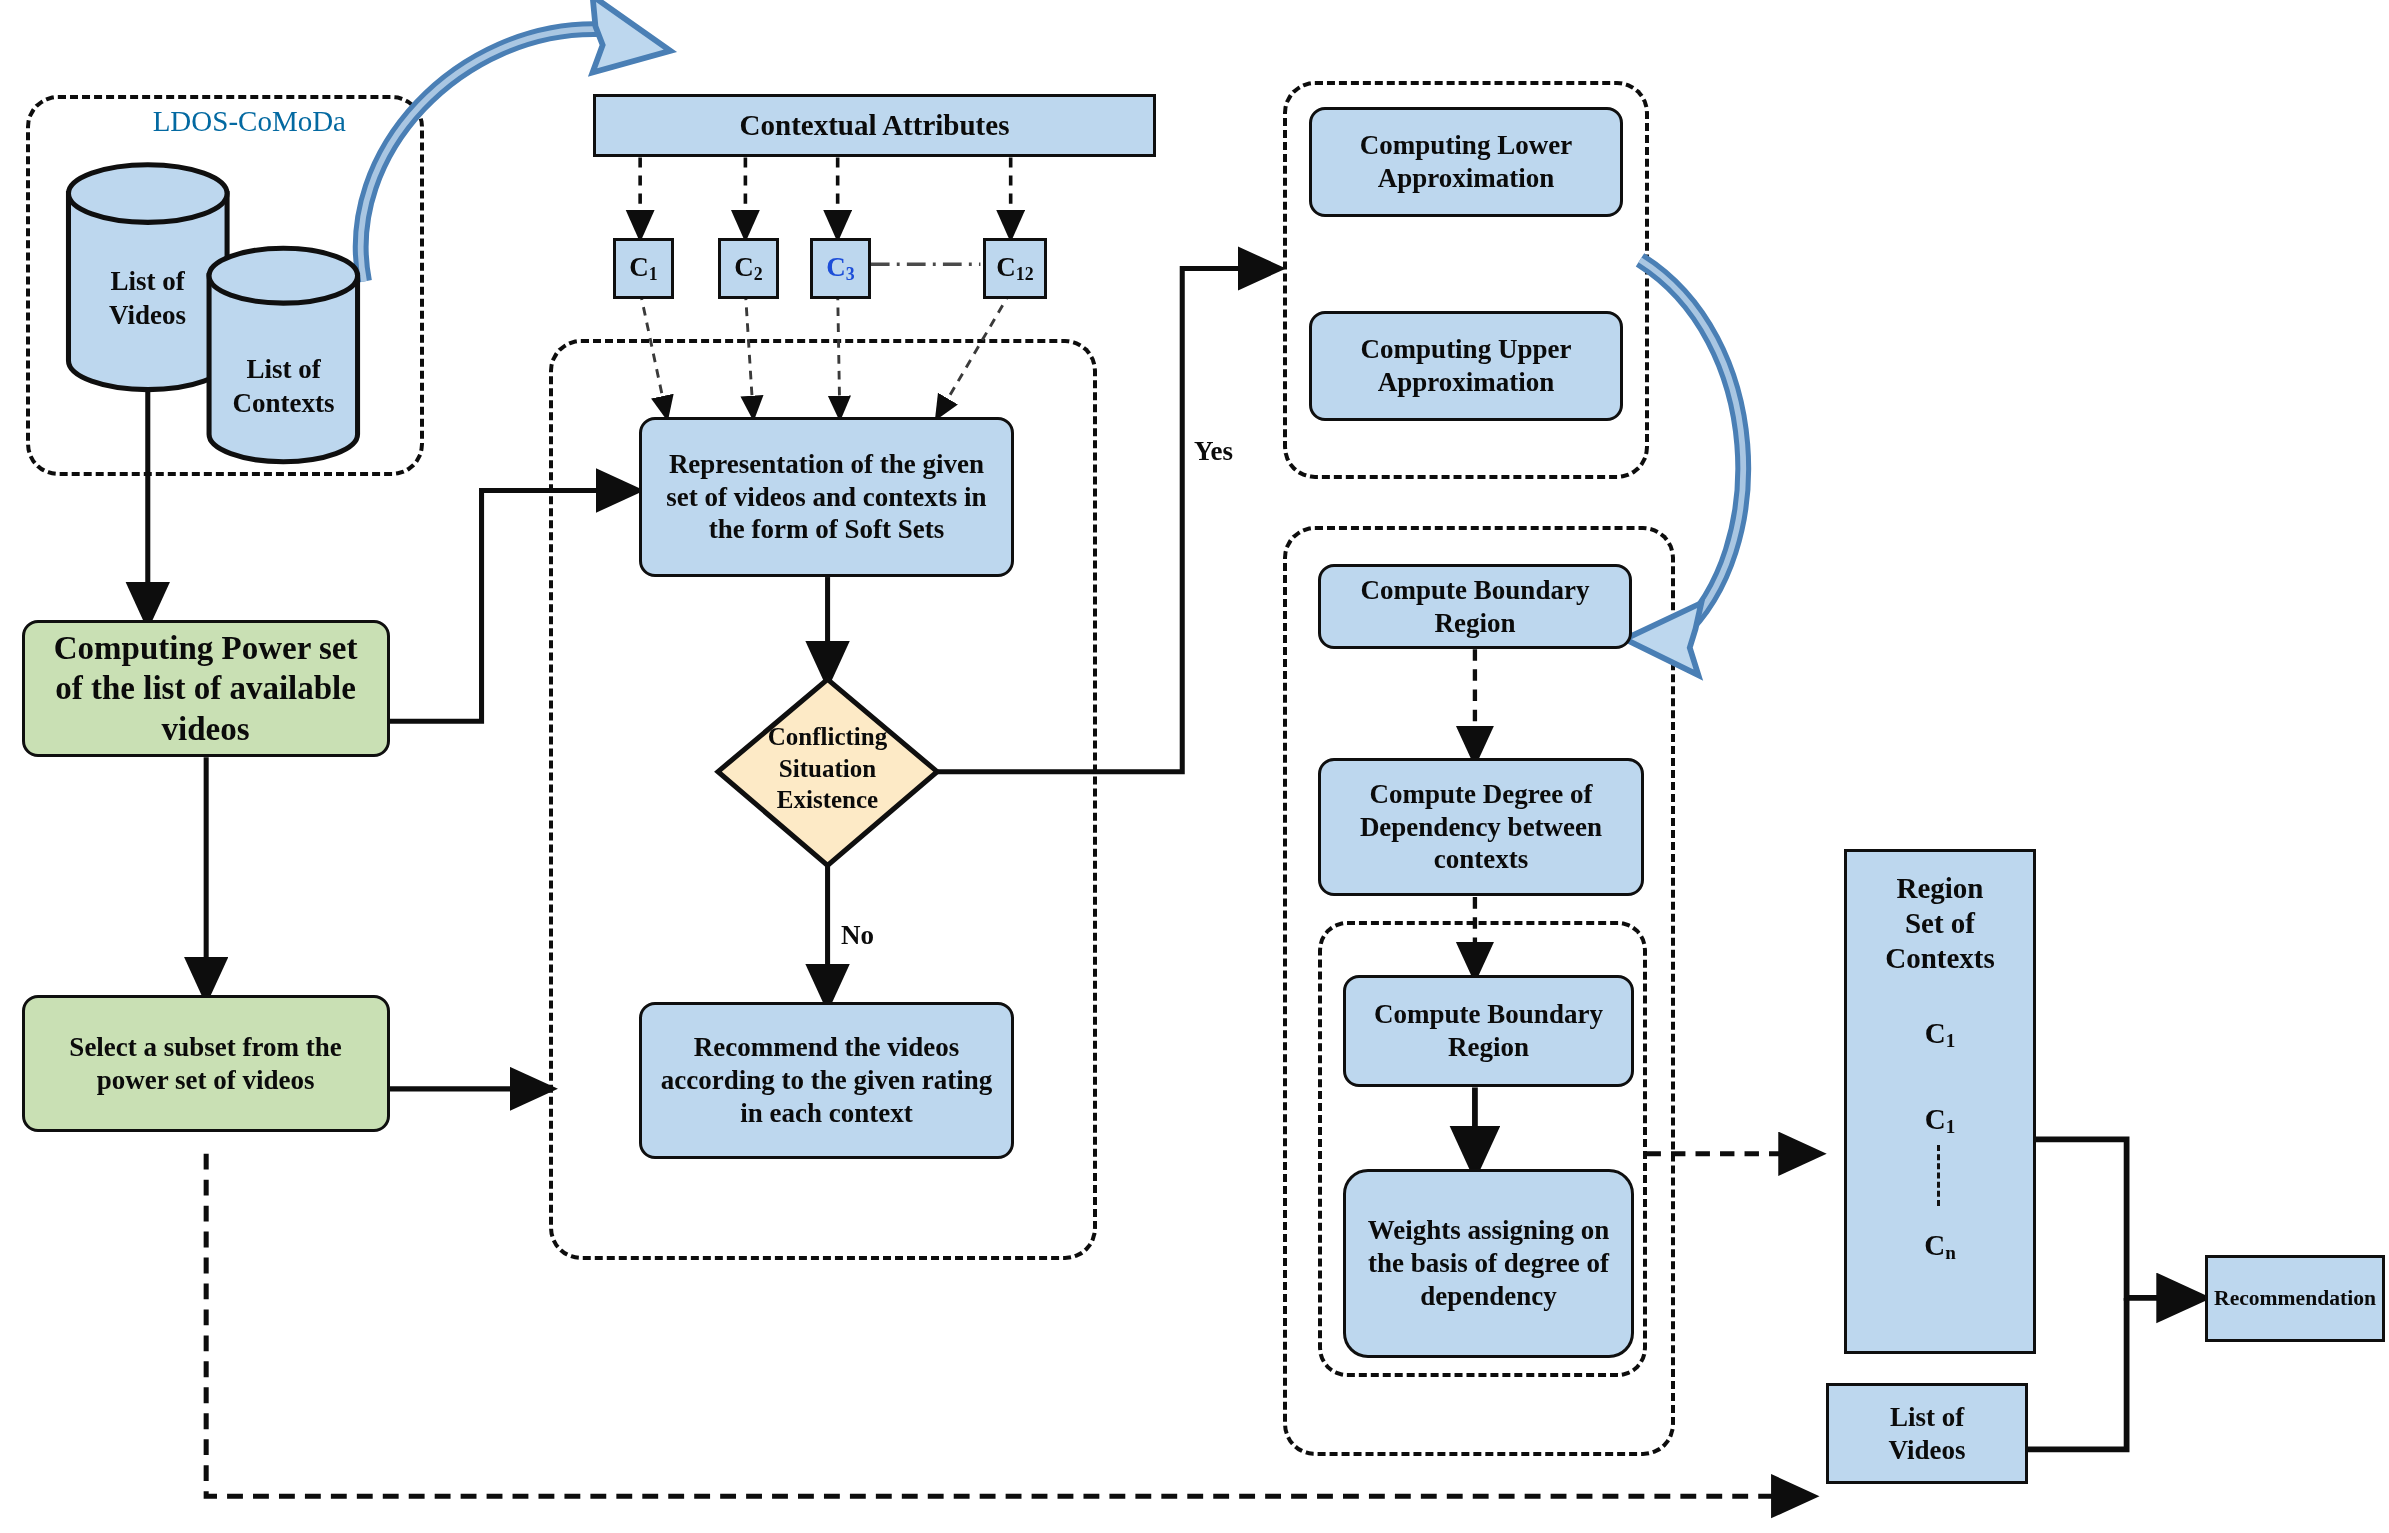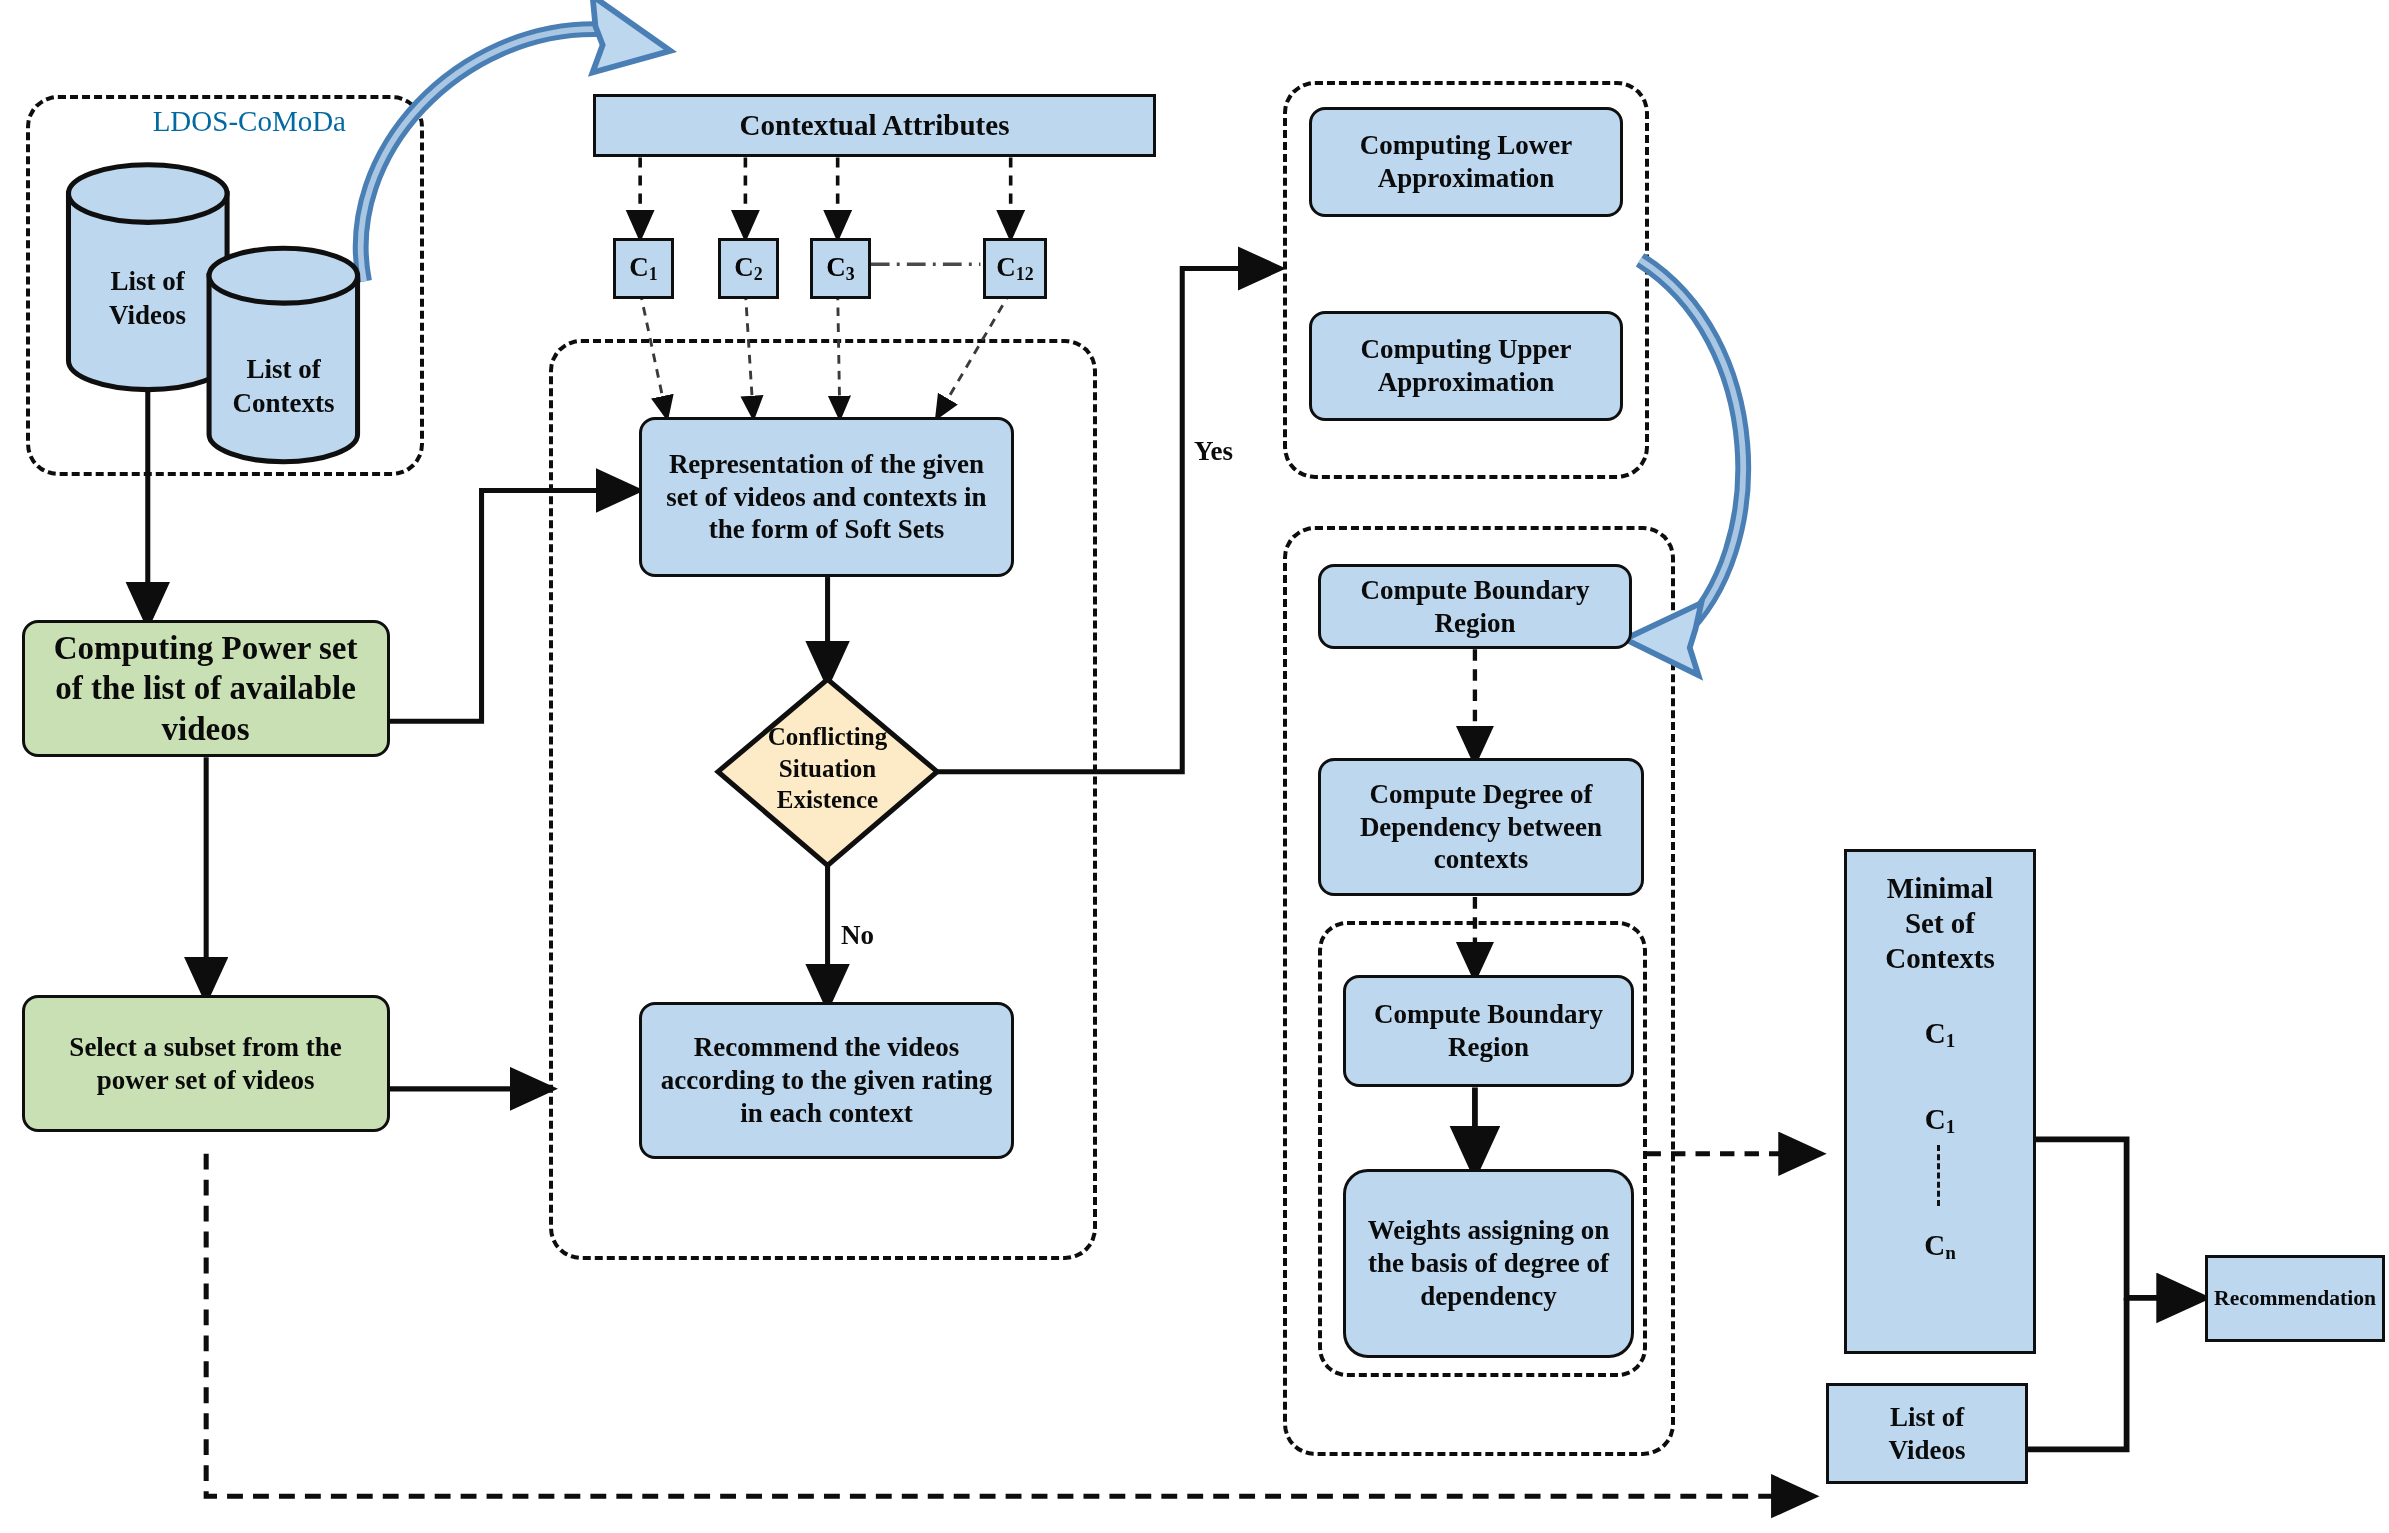--- a/index.html
+++ b/index.html
@@ -137,21 +137,21 @@
   </div>
 
   <div class="node blue sq" style="left:593px;top:94px;width:563px;height:63px;font-size:29px;">Contextual Attributes</div>
 
   <div class="cbox" style="left:613px;top:238px;width:55px;height:55px;font-size:27px;color:#0b0b0b;">
     <span>C<sub>1</sub></span>
   </div>
   <div class="cbox" style="left:718px;top:238px;width:55px;height:55px;font-size:27px;color:#0b0b0b;">
     <span>C<sub>2</sub></span>
   </div>
-  <div class="cbox" style="left:810px;top:238px;width:55px;height:55px;font-size:27px;color:#000000;">
+  <div class="cbox" style="left:810px;top:238px;width:55px;height:55px;font-size:27px;color:#1d4ed8;">
     <span>C<sub>3</sub></span>
   </div>
   <div class="cbox" style="left:983px;top:238px;width:58px;height:55px;font-size:27px;color:#0b0b0b;">
     <span>C<sub>12</sub></span>
   </div>
 
   <div class="node green rounded" style="left:21.6px;top:620px;width:368px;height:137px;font-size:33px;padding:0 16px;">Computing Power set of the list of available videos</div>
 
   <div class="node green rounded" style="left:21.6px;top:995px;width:368px;height:137px;font-size:27px;padding:0 16px;">Select a subset from the power set of videos</div>
 
@@ -166,21 +166,21 @@
   <div class="node blue rounded" style="left:1318px;top:564px;width:314px;height:85px;font-size:27px;padding:0 11.5px;">Compute Boundary Region</div>
 
   <div class="node blue rounded" style="left:1318px;top:758px;width:326px;height:138px;font-size:27px;padding:16px 10px;">Compute Degree of Dependency between contexts</div>
 
   <div class="node blue rounded" style="left:1343px;top:975px;width:291px;height:112px;font-size:27px;padding:0 11.5px;">Compute Boundary Region</div>
 
   <div class="node blue rounded" style="left:1343px;top:1169px;width:291px;height:189px;font-size:27px;padding:0 11.5px;border-radius:25px;">Weights assigning on the basis of degree of dependency</div>
 
   <div class="minset" style="left:1844px;top:849px;width:186px;height:499px;">
     <div class="hdr">
-      <div>Minimal</div>
+      <div>Region</div>
       <div>Set of</div>
       <div>Contexts</div>
     </div>
     <div class="ci" style="margin-top:42px;">C<sub>1</sub></div>
     <div class="ci" style="margin-top:50px;">C<sub>1</sub></div>
     <div class="vdots"></div>
     <div class="ci" style="margin-top:16px;">C<sub>n</sub></div>
   </div>
 
   <div class="node blue sq" style="left:2205px;top:1255px;width:180px;height:87px;font-size:21.6px;padding:0 5.8px;">Recommendation</div>

